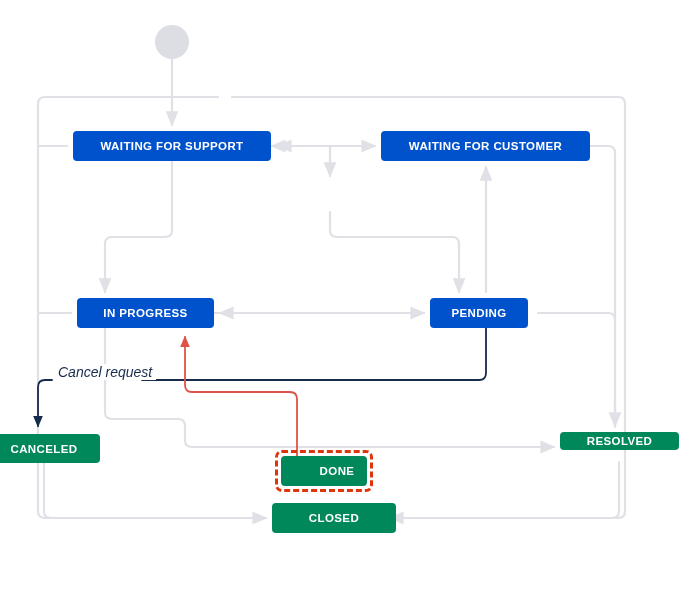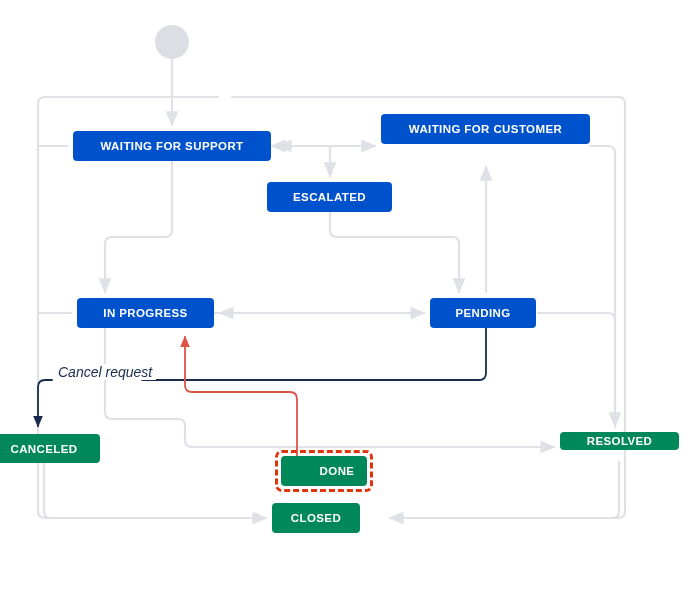--- a/index.html
+++ b/index.html
@@ -87,31 +87,30 @@
       <path d="M297,456 L297,399 Q297,392 290,392 L192,392 Q185,392 185,385 L185,337" marker-end="url(#ah-red)"></path>
     </g>
   </svg>
 
   <div class="start-dot" style="left:155px;top:25px;width:34px;height:34px;"></div>
 
   <div class="sel-ring" style="left:275px;top:450px;width:98px;height:42px;"></div>
 
   <div class="node blue" style="left:73px;top:131px;width:198px;height:30px;">WAITING FOR SUPPORT</div>
 
-  <div class="node blue" style="left:381px;top:114px;width:209px;height:30px;text-align:center;">WAITING FOR CUSTOMER</div>
+  <div class="node blue" style="left:381px;top:131px;width:209px;height:30px;text-align:center;">WAITING FOR CUSTOMER</div>
 
-  <div class="node blue" style="left:267px;top:182px;width:125px;height:30px;">ESCALATED</div>
 
   <div class="node blue" style="left:77px;top:298px;width:137px;height:30px;">IN PROGRESS</div>
 
-  <div class="node blue" style="left:430px;top:298px;width:106px;height:30px;">PENDING</div>
+  <div class="node blue" style="left:430px;top:298px;width:98px;height:30px;">PENDING</div>
 
   <div class="node green" style="left:-12px;top:434px;width:112px;height:29px;">CANCELED</div>
 
   <div class="node green" style="left:560px;top:432px;width:119px;height:18px;">RESOLVED</div>
 
   <div class="node green" style="left:281px;top:456px;width:86px;height:30px;padding-left:26px;">DONE</div>
 
-  <div class="node green" style="left:272px;top:503px;width:88px;height:30px;">CLOSED</div>
+  <div class="node green" style="left:272px;top:503px;width:124px;height:30px;">CLOSED</div>
 
   <div class="edge-label" style="left:54px;top:372px;transform:translateY(-50%);">Cancel request</div>
 
 </div>
 
 </body></html>

